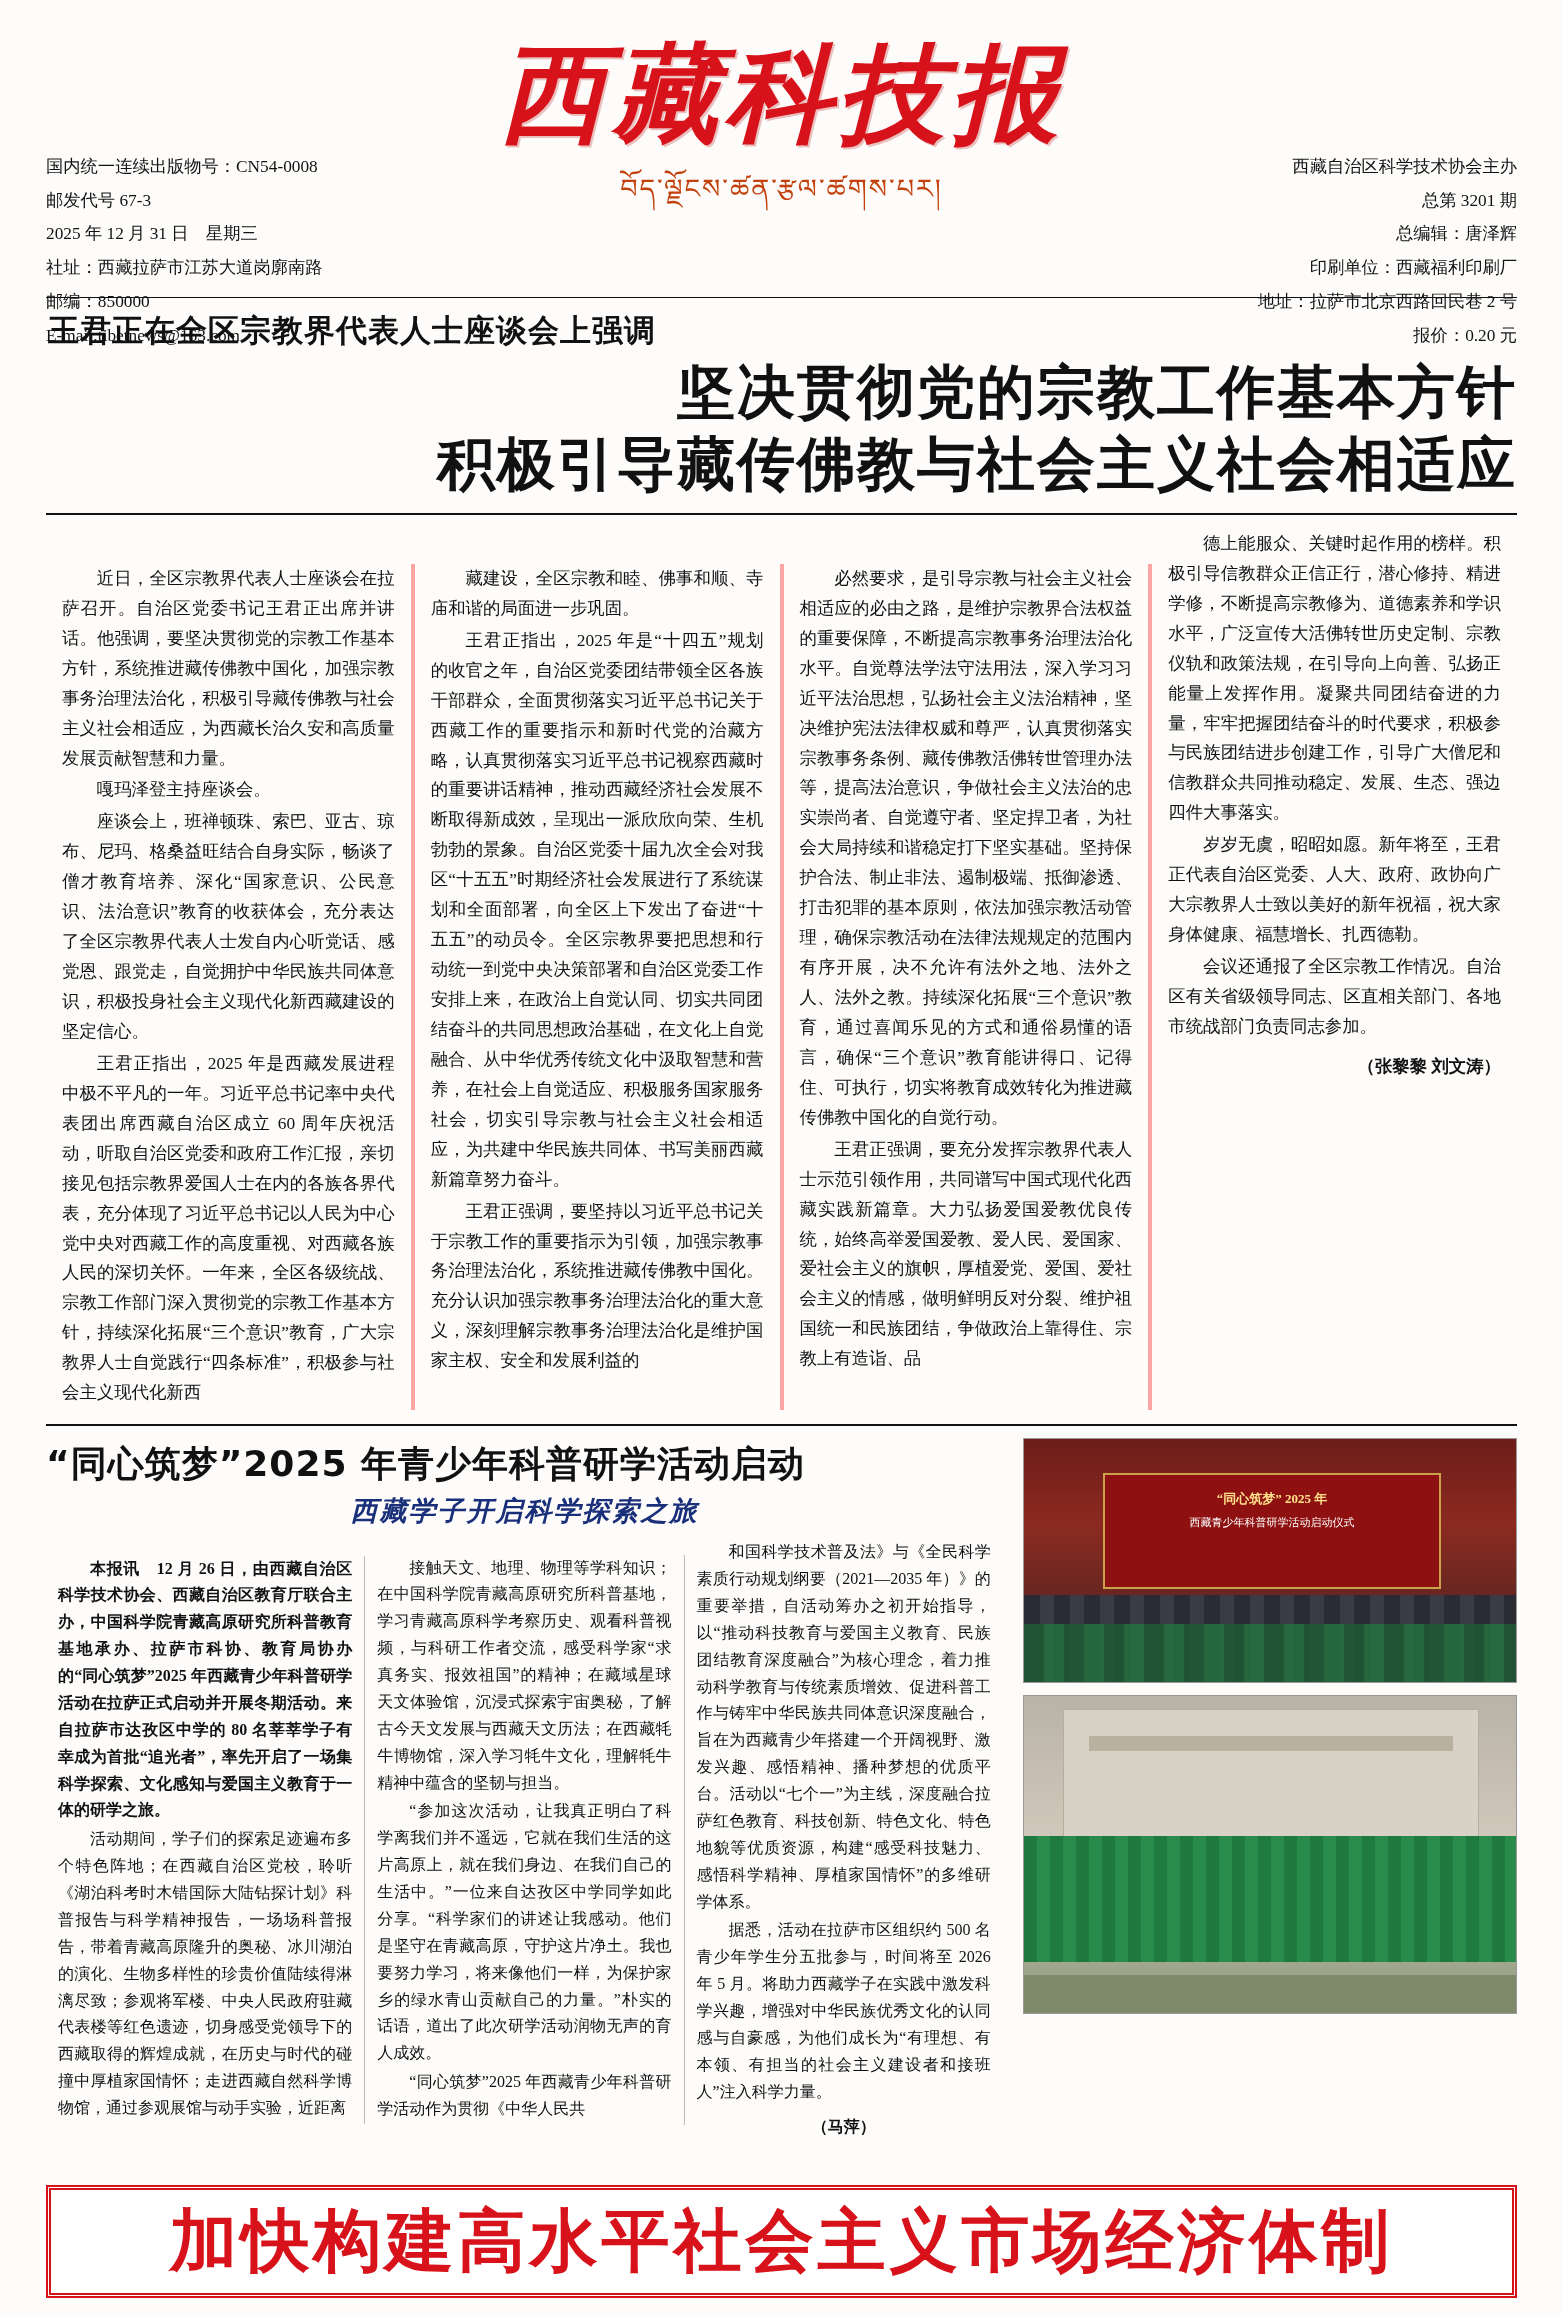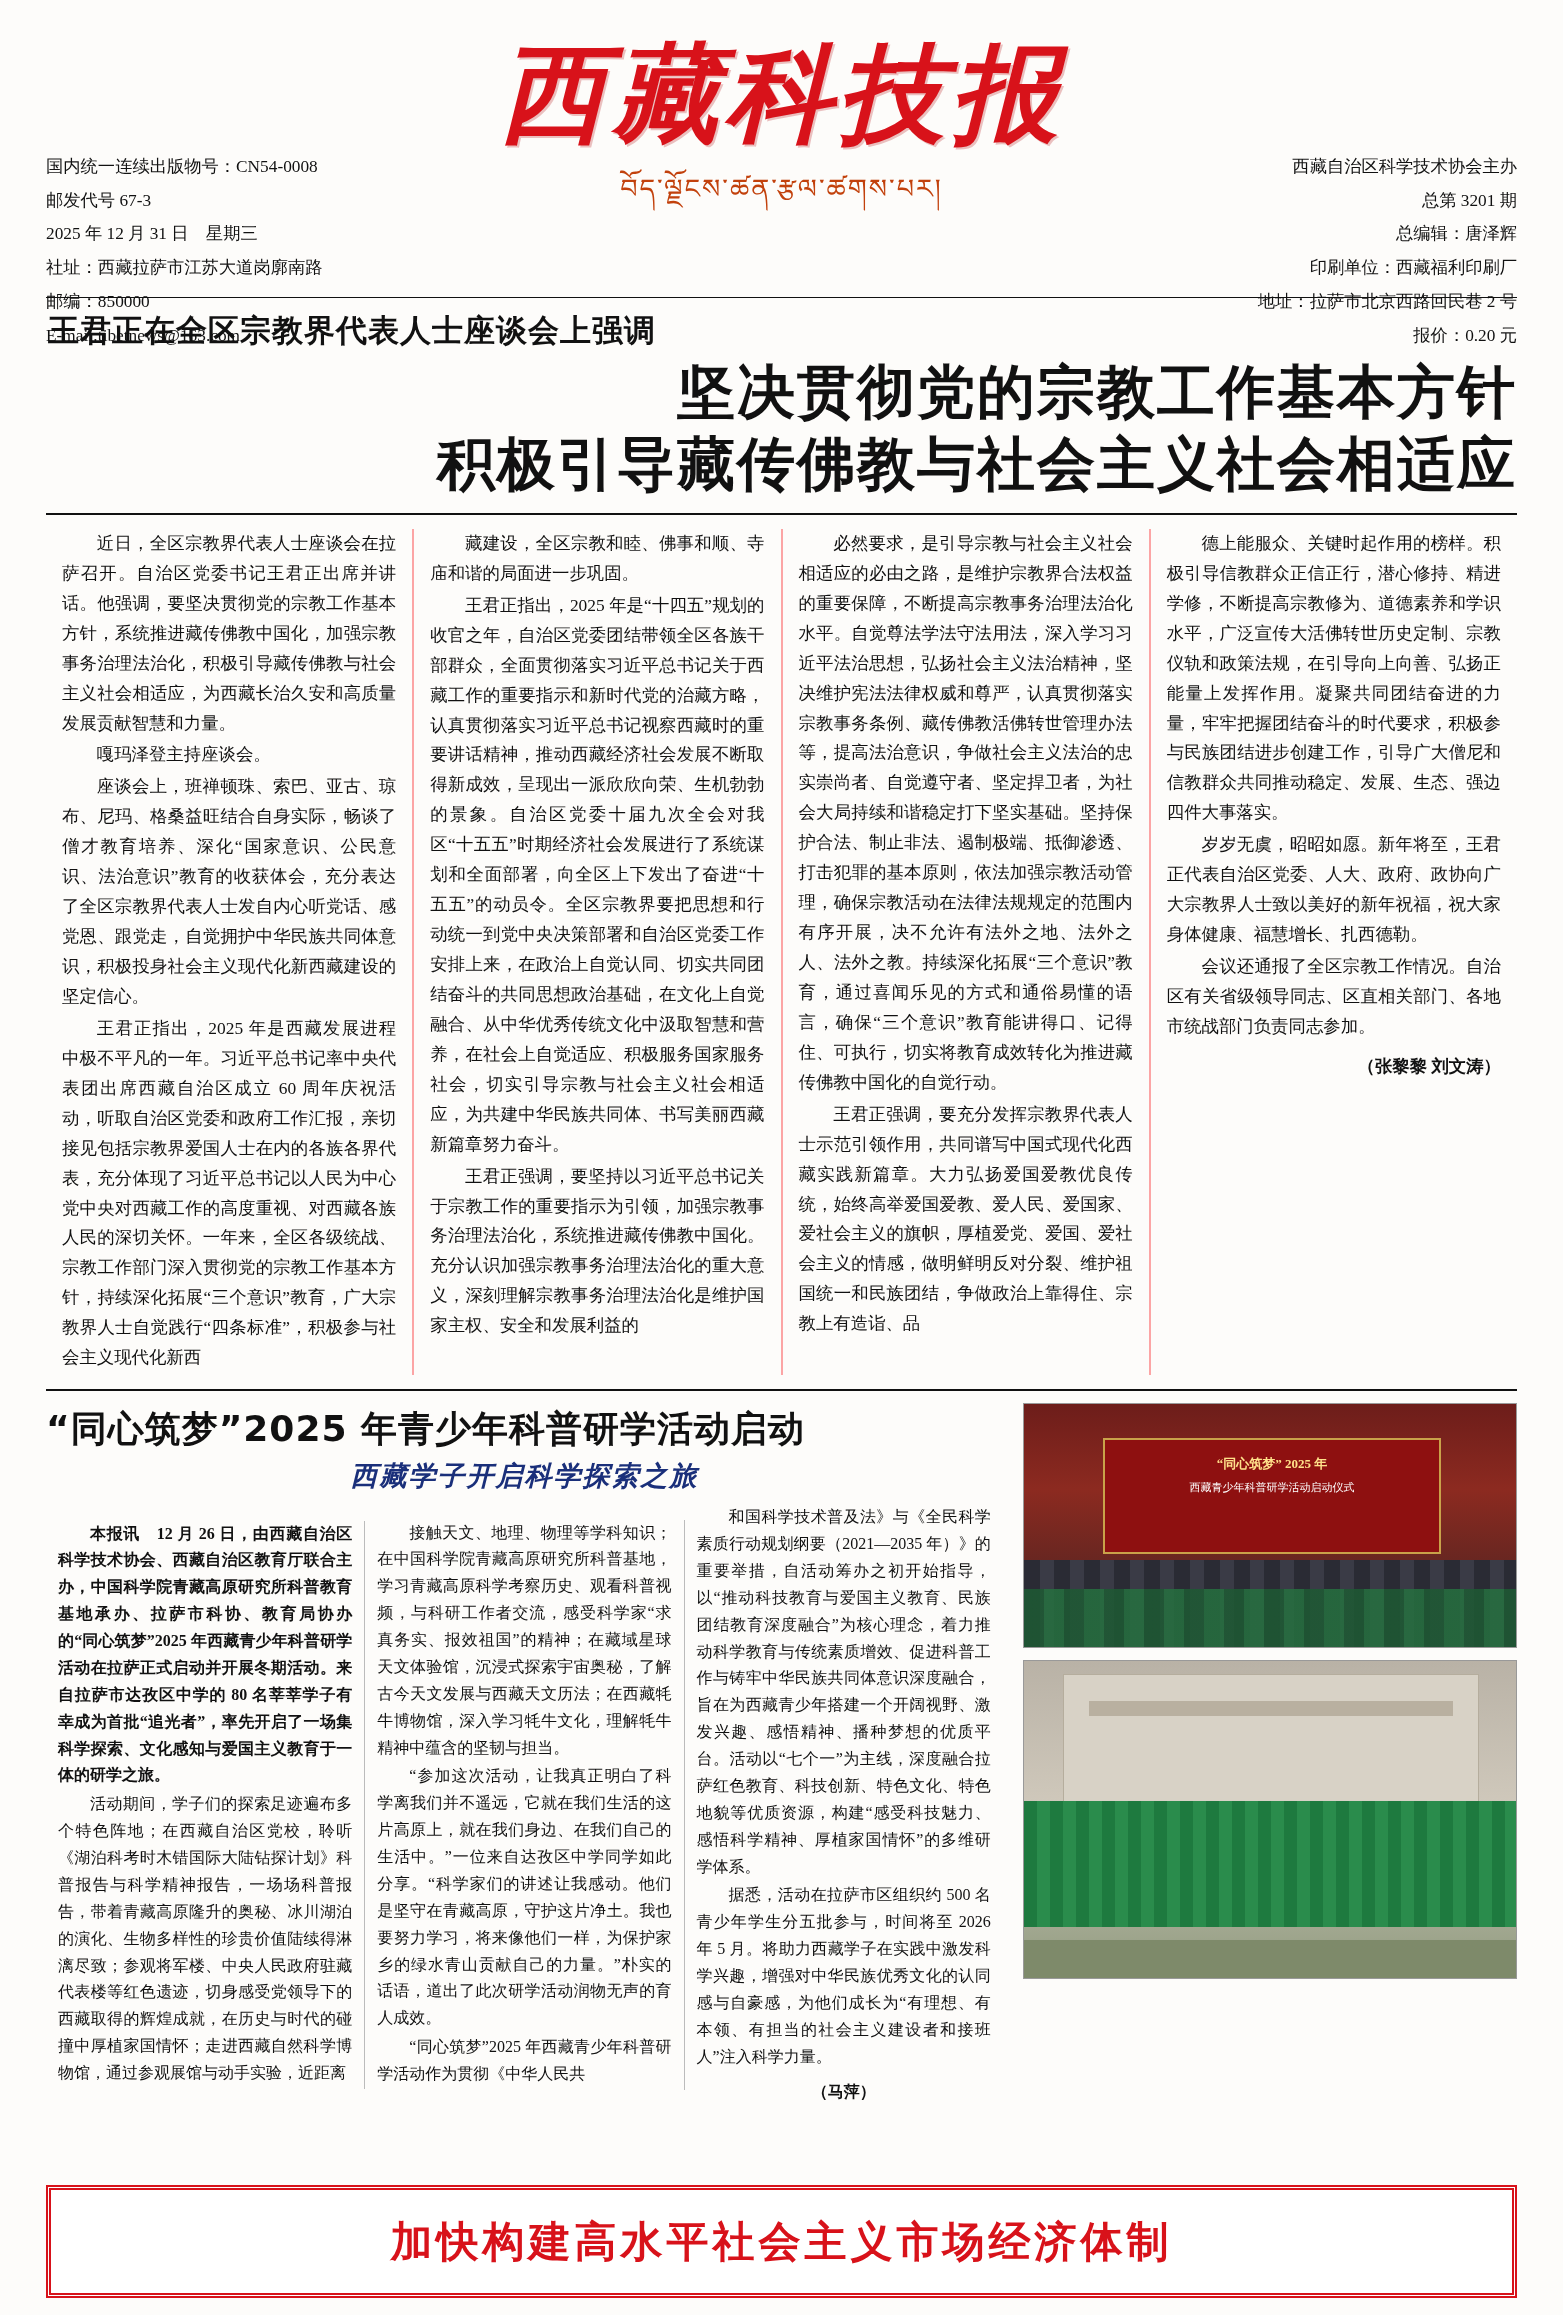--- a/index.html
+++ b/index.html
@@ -35,21 +35,21 @@
   .headline{
     text-align:right;font-weight:700;line-height:1.18;letter-spacing:2px;
     font-size:58px;margin:2px 0 4px;
     font-family:"DejaVu Sans","Liberation Sans",sans-serif;
   }
   .hr-double{border-top:2.5px solid #111;margin-top:14px;}
 
   
   .cols3{display:flex;gap:0;margin-top:14px;}
   .col{flex:1;padding:0 16px;font-size:17.4px;line-height:1.72;text-align:justify;}
-  .col:not(:last-child){border-right:2px solid #fca5a5;}
+  .col:not(:last-child){border-right:4px solid #fca5a5;margin-top:35px;}
   .col p{margin:0 0 2px;text-indent:2em;}
   .sign{text-align:right;font-weight:700;margin-top:10px;font-size:17.4px;}
 
   
   .sec2{margin-top:14px;border-top:2.5px solid #111;padding-top:12px;display:flex;}
   .sec2-left{width:66%;box-sizing:border-box;padding-right:14px;}
   .sec2-right{width:34%;box-sizing:border-box;padding-left:6px;}
   .sub-headline{
     font-size:36px;font-weight:700;letter-spacing:1px;margin:2px 0 2px;
     font-family:"DejaVu Sans","Liberation Sans",sans-serif;white-space:nowrap;
@@ -84,21 +84,21 @@
     display:flex;align-items:center;justify-content:center;}
   .ph2-banner span{color:#fff;font-size:15px;font-weight:700;letter-spacing:1px;white-space:nowrap;}
   .ph2-ground{position:absolute;left:0;bottom:0;width:100%;height:12%;background:#7e8a6a;}
 
   
   .banner{
     position:absolute;left:46px;right:46px;bottom:18px;height:103px;
     border:5px double #d8121a;display:flex;align-items:center;justify-content:center;background:#fff;
   }
   .banner span{
-    color:#d8121a;font-weight:700;font-size:42px;letter-spacing:4px;white-space:nowrap;
+    color:#d8121a;font-weight:700;font-size:68px;letter-spacing:4px;white-space:nowrap;
     font-family:"DejaVu Sans","Liberation Sans",sans-serif;
   }
 </style>
 </head>
 <body>
 
 <div class="page">
 
   <div class="masthead">
     <div class="logo-wrap">

